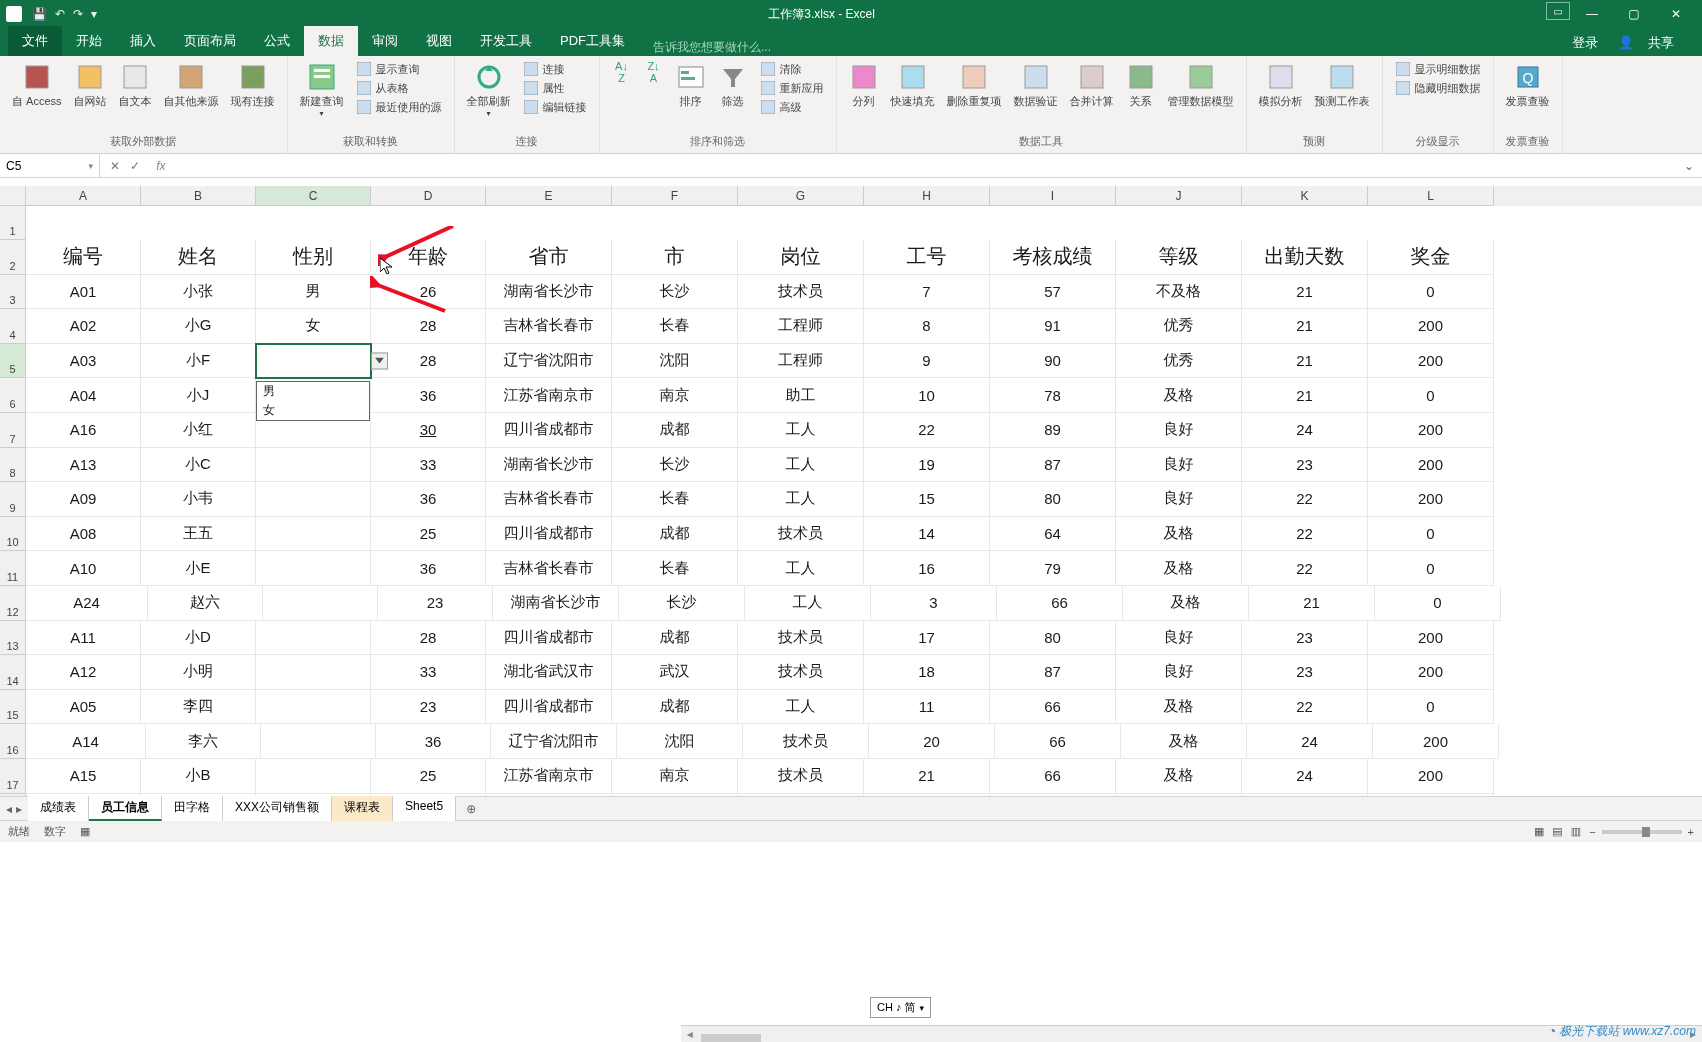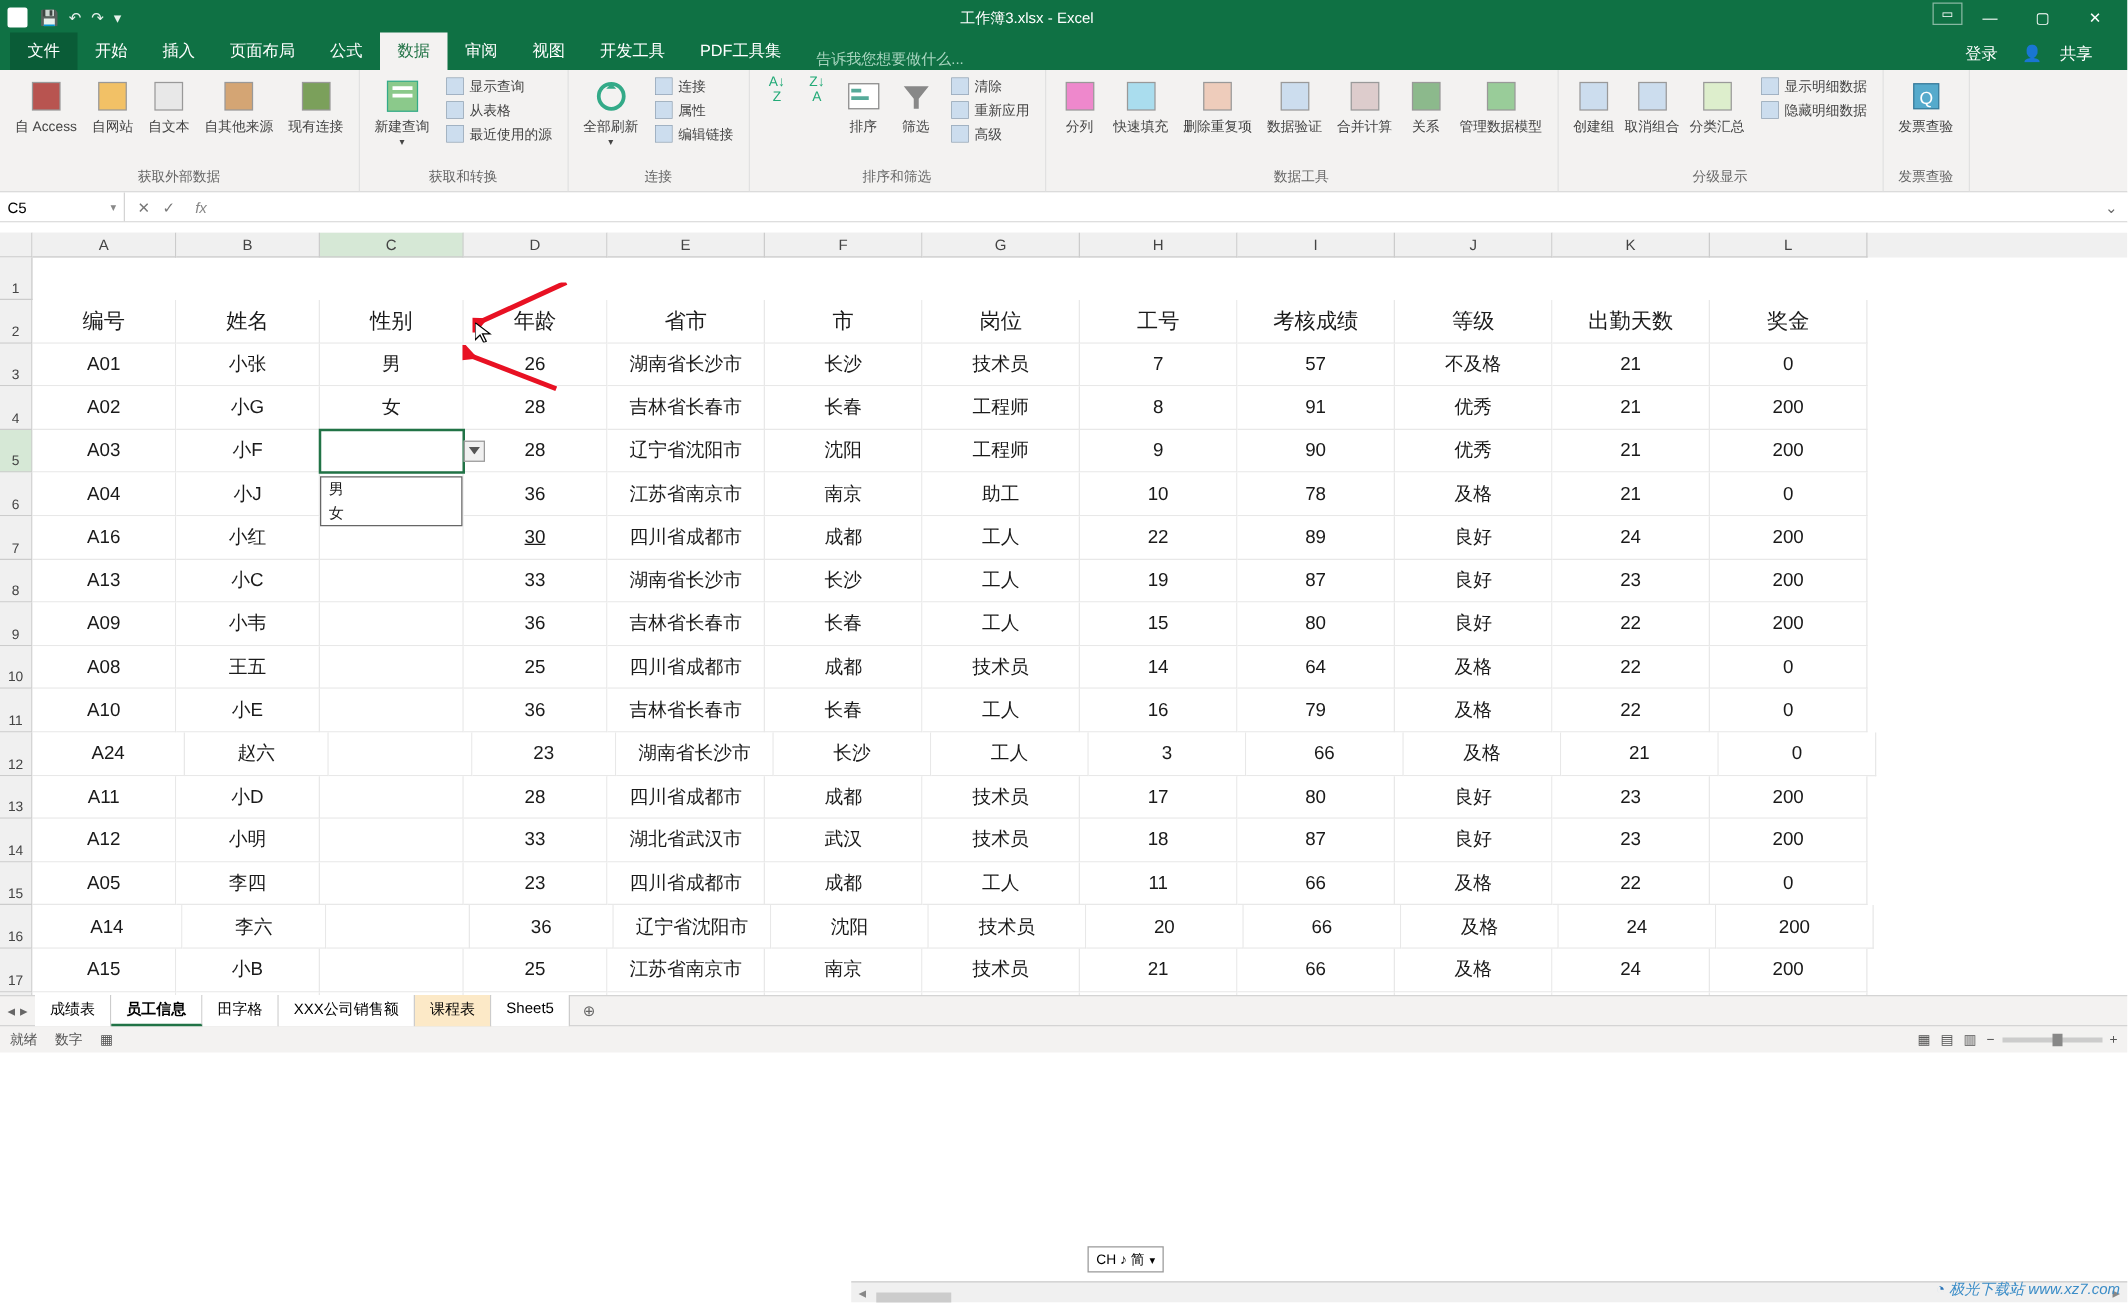--- a/index.html
+++ b/index.html
@@ -40,21 +40,21 @@
 .corner{width:26px;border-right:1px solid #ccc;border-bottom:1px solid #ccc;background:#f0f0f0}
 .colh{border-right:1px solid #ccc;border-bottom:1px solid #ccc;display:flex;align-items:center;justify-content:center;background:#f0f0f0}
 .colh.sel{background:#d6e8d6}
 .row{display:flex;height:34.6px}
 .row.title{height:34px}
 .rowh{width:26px;border-right:1px solid #ccc;border-bottom:1px solid #ccc;background:#f0f0f0;display:flex;align-items:flex-end;justify-content:center;font-size:11px;color:#444;padding-bottom:2px}
 .rowh.sel{background:#d6e8d6}
 .cell{border-right:1px solid #e8e8e8;border-bottom:1px solid #e8e8e8;display:flex;align-items:center;justify-content:center;font-size:15px;color:#1a1a1a;overflow:visible;position:relative;background:#fff}
 .row.title .cell{border:none}
 .titlecell{font-size:22px;font-weight:bold;border-bottom:1px solid #ccc !important}
-.header-row .cell{font-size:17px}
+.header-row .cell{font-size:20px}
 .selcell{outline:2px solid #217346;outline-offset:-1px;z-index:5}
 .ddbtn{position:absolute;right:-18px;top:50%;transform:translateY(-50%);width:17px;height:17px;background:#f0f0f0;border:1px solid #999;display:flex;align-items:center;justify-content:center;z-index:6}
 .ddlist{position:absolute;left:0;top:100%;width:100%;background:#fff;border:1px solid #666;z-index:20;font-size:12px;text-align:left;margin-top:4px}
 .ddlist div{padding:1px 6px}
 .arrow{position:absolute;z-index:30;pointer-events:none}
 .sheettabs{height:24px;border-top:1px solid #d4d4d4;display:flex;align-items:center;font-size:12px;background:#f3f2f1}
 .navbtns{display:flex;padding:0 6px;gap:4px;color:#666}
 .stab{padding:3px 12px;border-right:1px solid #ccc;background:#fff;cursor:pointer}
 .stab.active{border-bottom:2px solid #217346;font-weight:bold;background:#fff}
 .stab.highlight{background:#fce9c7}
@@ -340,47 +340,42 @@
             <svg width="28" height="28">
               <rect x="3" y="3" width="22" height="22" fill="#9c9" stroke="#999"></rect>
             </svg>
           </div>
           <span>管理数据模型</span>
         </div>
       </div>
     <div class="glabel">数据工具</div>
   </div>
   <div class="rgroup">
+    <div class="items" id="g6items">
+        <div class="rbtn">
+          <div class="ico">
+            <svg width="28" height="28">
+              <rect x="3" y="3" width="22" height="22" fill="#dde" stroke="#999"></rect>
+            </svg>
+          </div>
+          <span>模拟分析</span>
+        </div>
+        <div class="rbtn">
+          <div class="ico">
+            <svg width="28" height="28">
+              <rect x="3" y="3" width="22" height="22" fill="#bde" stroke="#999"></rect>
+            </svg>
+          </div>
+          <span>预测工作表</span>
+        </div>
+      </div>
+    <div class="glabel">预测</div>
+  </div>
+  <div class="rgroup">
     <div class="items">
-      <div id="g7items" style="display:flex">
-          <div class="rbtn">
-            <div class="ico">
-              <svg width="28" height="28">
-                <rect x="3" y="3" width="22" height="22" fill="#cde" stroke="#999"></rect>
-              </svg>
-            </div>
-            <span>创建组</span>
-          </div>
-          <div class="rbtn">
-            <div class="ico">
-              <svg width="28" height="28">
-                <rect x="3" y="3" width="22" height="22" fill="#cde" stroke="#999"></rect>
-              </svg>
-            </div>
-            <span>取消组合</span>
-          </div>
-          <div class="rbtn">
-            <div class="ico">
-              <svg width="28" height="28">
-                <rect x="3" y="3" width="22" height="22" fill="#dec" stroke="#999"></rect>
-              </svg>
-            </div>
-            <span>分类汇总</span>
-          </div>
-        </div>
       <div class="vsmall" id="g7s">
           <div class="rbtn small">
             <div class="ico">
               <svg width="14" height="14">
                 <rect width="14" height="14" fill="#cde" stroke="#89a"></rect>
               </svg>
             </div>
             <span>显示明细数据</span>
           </div>
           <div class="rbtn small">

